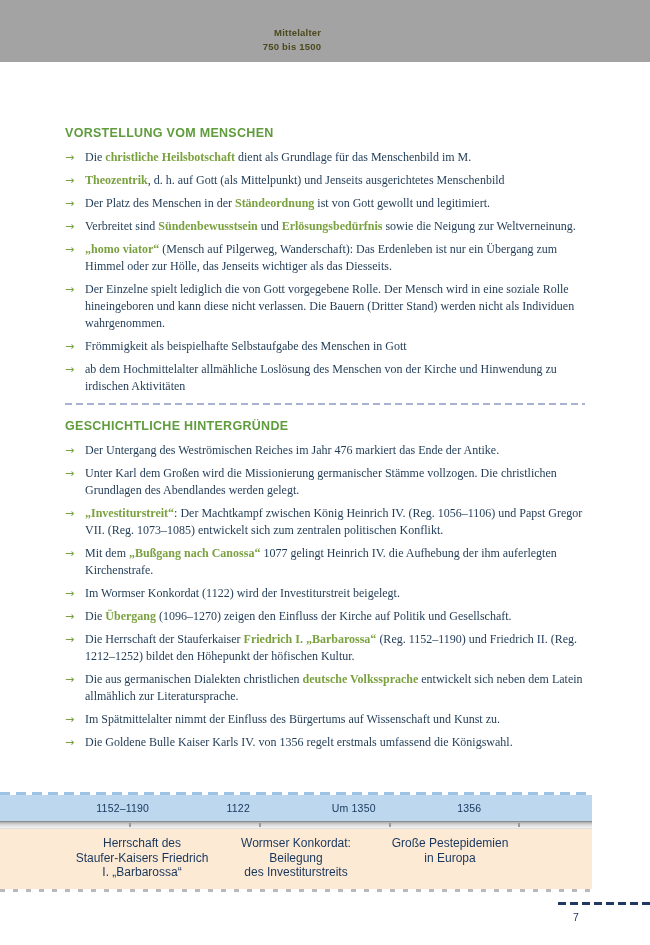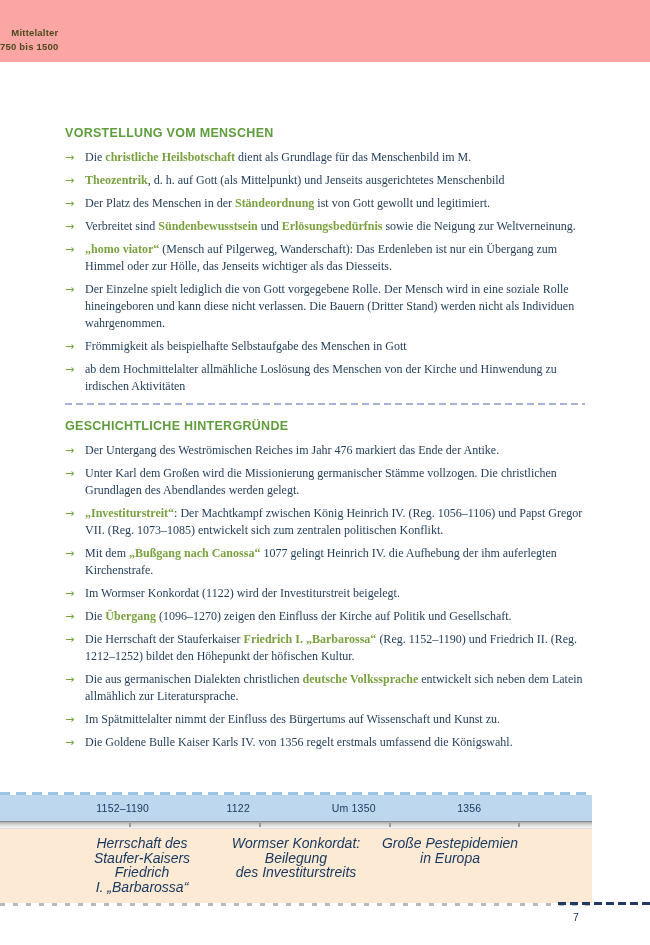--- a/index.html
+++ b/index.html
@@ -4,22 +4,22 @@
 <style>
   * { margin:0; padding:0; box-sizing:border-box; }
   html,body { background:#e8e8e8; }
   .page {
     width:650px; height:945px; position:relative; background:#ffffff;
     margin:0 auto; overflow:hidden;
     font-family:"Liberation Sans", sans-serif;
   }
   
   .band {
-    height:62px; background:#fca5a5;
-    display:flex; justify-content:flex-start; align-items:flex-end;
+    height:62px; background:#a3a3a3;
+    display:flex; justify-content:center; align-items:flex-end;
     padding:0 66px 9px 0;
   }
   .band-text {
     text-align:right; color:#4B491C; font-size:9.5px; font-weight:bold;
     line-height:13.5px; letter-spacing:0.2px;
   }
   
   .content { padding:64px 65px 0 65px; }
   .shead {
     color:#5E9C3C; font-size:12.5px; font-weight:bold; letter-spacing:0.3px;
@@ -60,21 +60,21 @@
   }
   .tick {
     position:absolute; top:1px; bottom:1px; width:2px; background:#9A9A9A;
   }
   .tick.t1 { left:129px; } .tick.t2 { left:259px; }
   .tick.t3 { left:389px; } .tick.t4 { left:518px; }
   .tl-desc {
     background:#FCEAD5; display:flex; padding:7px 65px 9px 65px; min-height:57px;
   }
   .tl-description {
-    color:#17365D; font-size:14px; line-height:14.5px; white-space:pre-line;font-style:italic;
+    color:#17365D; font-size:12px; line-height:14.5px; white-space:pre-line;
   }
   .tl-dash-bottom {
     height:3px;
     background:repeating-linear-gradient(90deg,#B9B9B9 0 5px,transparent 5px 13px);
   }
   
   .footer-dash {
     position:absolute; top:902px; left:558px; width:92px; height:3px;
     background:repeating-linear-gradient(90deg,#1F3864 0 8px,transparent 8px 12px);
   }

